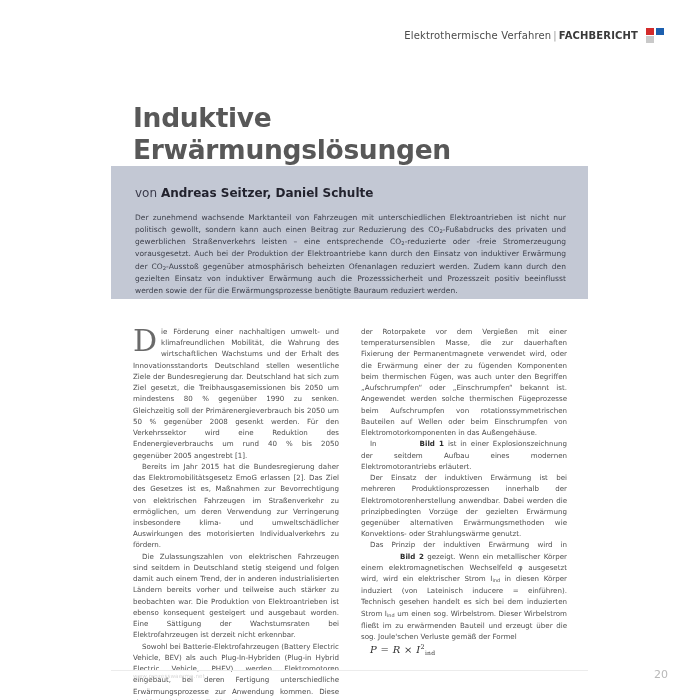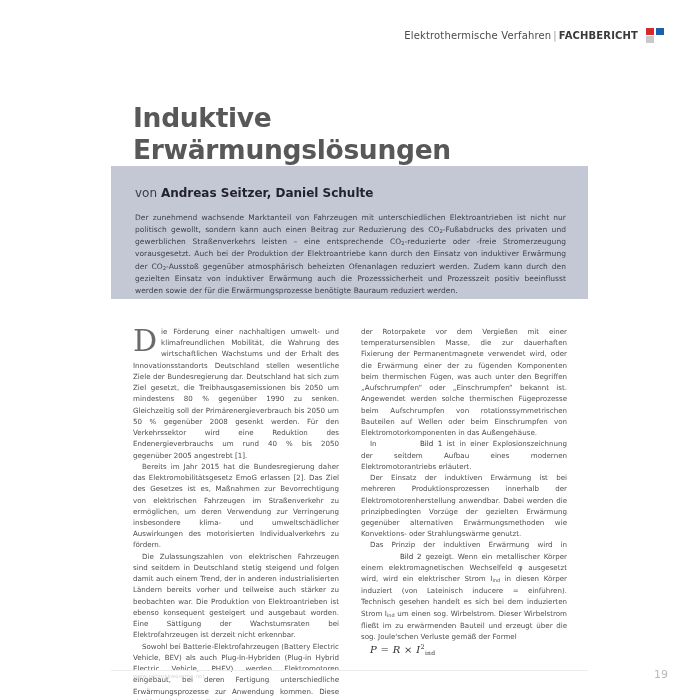--- a/index.html
+++ b/index.html
@@ -127,21 +127,21 @@
   .dropcap {
     float: left;
     font-family: "DejaVu Serif", "Liberation Serif", serif;
     font-size: 30px;
     line-height: 26px;
     font-weight: normal;
     color: #6a6a6a;
     padding: 1px 4px 0 0;
     margin-top: 1px;
   }
-  .col b { color: #2e2e2e; font-weight: normal; padding-left: 39px; }
+  .col b { color: #2e2e2e; font-weight: bold; padding-left: 39px; }
   .formula {
     font-family: "DejaVu Serif", "Liberation Serif", serif;
     font-style: italic;
     font-size: 10px;
     color: #2f2f2f;
     margin: 11px 0 11px 0;
     text-indent: 0;
     letter-spacing: .3px;
   }
   .formula .ind { font-style: normal; font-size: 6px; vertical-align: -0.25em; }
@@ -213,15 +213,15 @@
       <p><span>In </span><b>Bild 1</b><span> ist in einer Explosionszeichnung der seitdem Aufbau eines modernen Elektromotorantriebs erläutert.</span></p>
       <p>Der Einsatz der induktiven Erwärmung ist bei mehreren Produktionsprozessen innerhalb der Elektromotorenherstellung anwendbar. Dabei werden die prinzipbedingten Vorzüge der gezielten Erwärmung gegenüber alternativen Erwärmungsmethoden wie Konvektions- oder Strahlungswärme genutzt.</p>
       <p><span>Das Prinzip der induktiven Erwärmung wird in </span><b>Bild 2</b><span> gezeigt. Wenn ein metallischer Körper einem elektromagnetischen Wechselfeld φ ausgesetzt wird, wird ein elektrischer Strom I</span><sub>ind</sub><span> in diesen Körper induziert (von Lateinisch inducere = einführen). Technisch gesehen handelt es sich bei dem induzierten Strom I</span><sub>ind</sub><span> um einen sog. Wirbelstrom. Dieser Wirbelstrom fließt im zu erwärmenden Bauteil und erzeugt über die sog. Joule'schen Verluste gemäß der Formel</span></p>
       <p class="formula"><span>P</span> <span class="times">=</span> <span>R</span> <span class="times">×</span> <span>I</span><span class="sq">2</span><span class="ind">ind</span></p>
     </div>
 
   </div>
 
   <div class="footer-rule"></div>
   <div class="footer-url">www.prozesswaerme.net</div>
-  <div class="page-number">19</div>
+  <div class="page-number">20</div>
 
 </div>
 
 </body></html>

